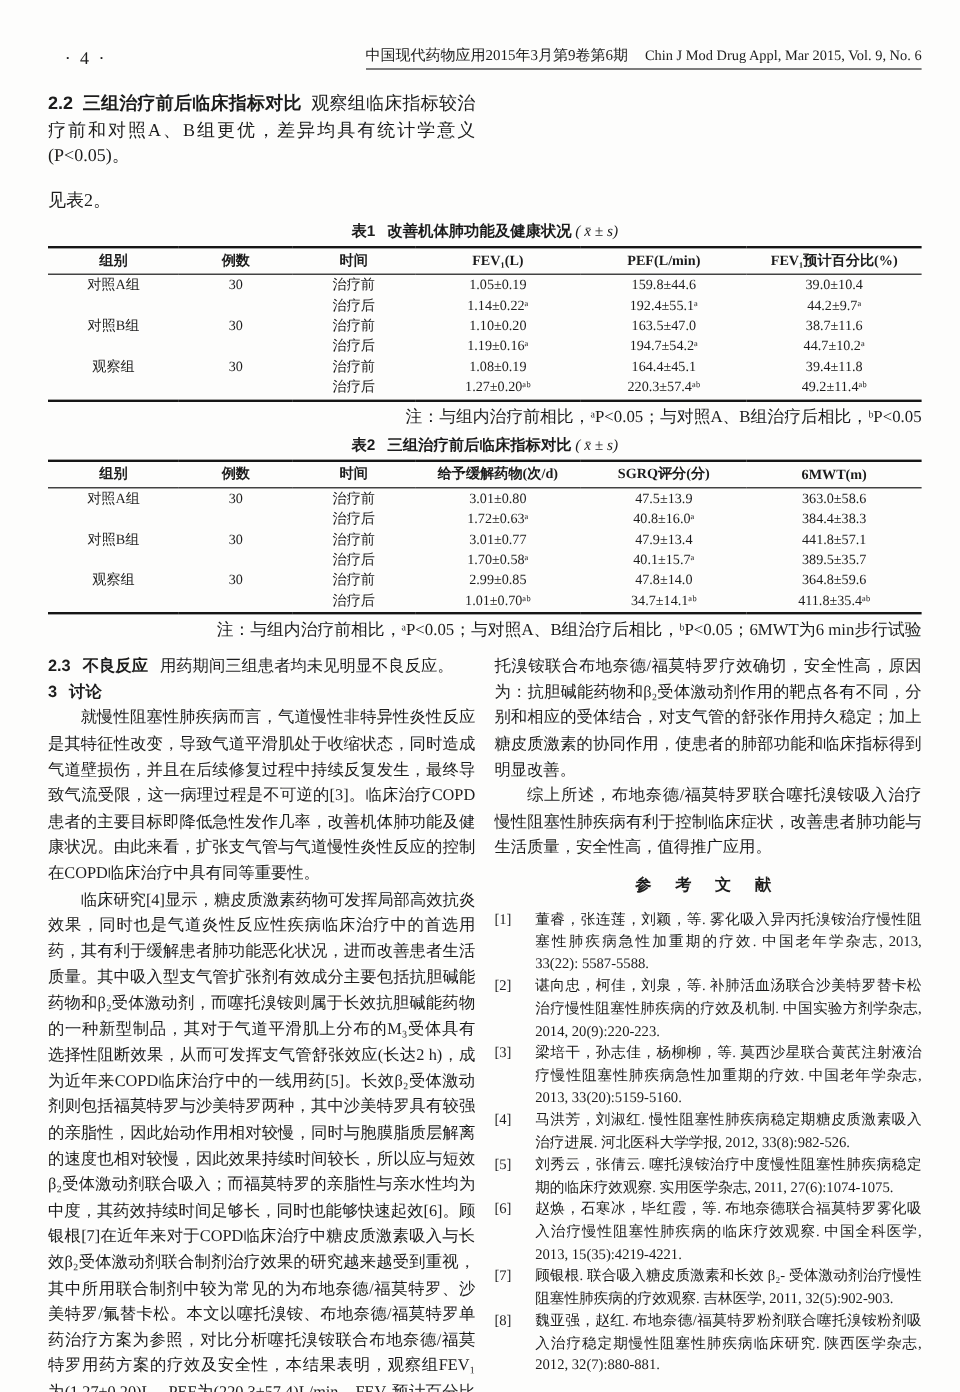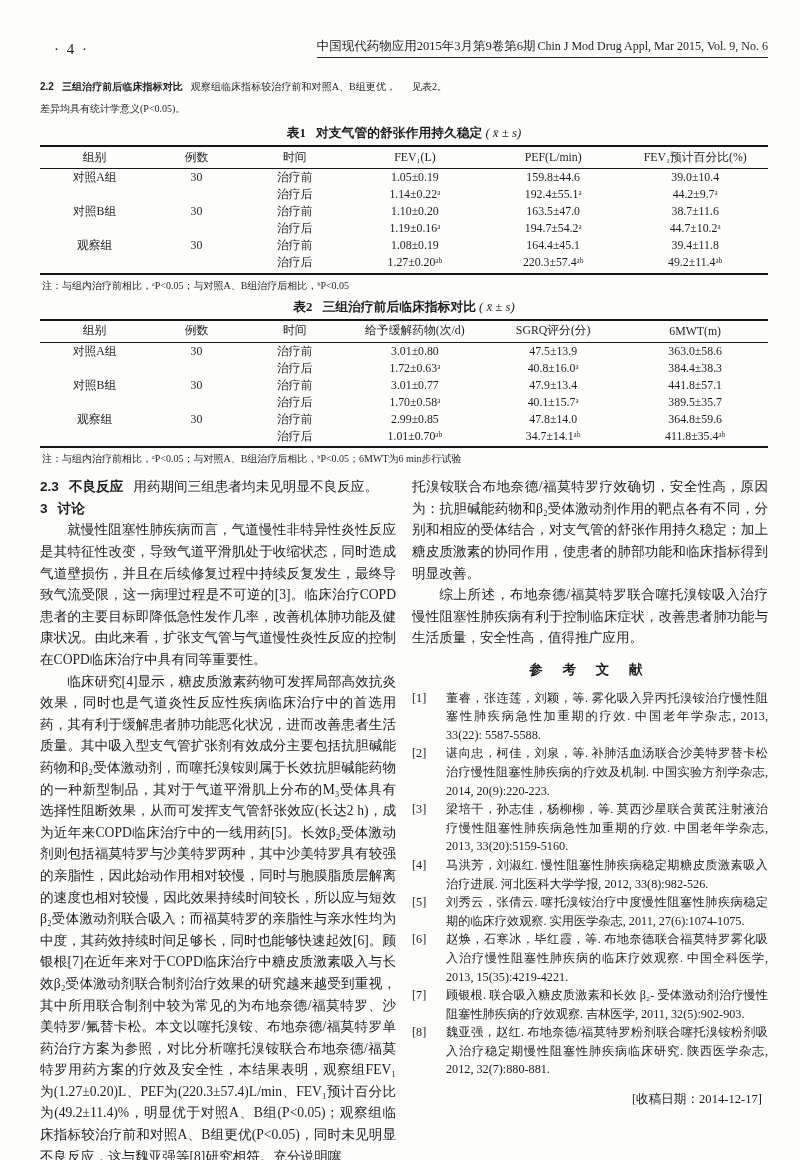--- a/index.html
+++ b/index.html
@@ -10,46 +10,46 @@
     padding:38px 32px 0 40px;
     background:#fdfdfc;
     overflow:hidden;
     font-family:"Liberation Serif","DejaVu Serif",serif;
     color:#1c1c1c;
   }
   
   .hdr{display:flex;justify-content:space-between;align-items:flex-end;margin-bottom:18px;}
   .pageno{font-size:15px;letter-spacing:2px;padding-left:14px;}
   .journal{font-size:12.5px;border-bottom:1.2px solid #2a2a2a;padding-bottom:2px;white-space:nowrap;}
-  .journal .en{margin-left:2px;font-size:12px;}
-  
-  .twocol-intro{display:flex;gap:16px;font-size:10px;line-height:21.5px;margin-bottom:4px;}
+  .journal .en{margin-left:14px;font-size:12px;}
+  
+  .twocol-intro{display:flex;gap:16px;font-size:15px;line-height:21.5px;margin-bottom:4px;flex-direction:column;}
   .twocol-intro .l{width:356px;text-align:justify;}
   .twocol-intro .r{flex:1;}
   .secnum{font-weight:bold;font-family:"Liberation Sans","DejaVu Sans",sans-serif;margin-right:8px;}
   .sectitle{font-weight:bold;font-family:"Liberation Sans","DejaVu Sans",sans-serif;margin-right:8px;}
   
   .tblcap{
     text-align:center;font-size:12.8px;margin:6px 0 3px 0;
     font-family:"Liberation Sans","DejaVu Sans",sans-serif;font-weight:bold;
   }
   .tblcap .cap-stat{font-weight:normal;font-family:"Liberation Serif","DejaVu Serif",serif;font-style:italic;margin-left:3px;}
-  .tblcap .cap-label{margin-right:10px;font-family:Liberation Serif, serif;}
+  .tblcap .cap-label{margin-right:10px;}
   table.datatable{
     width:100%;border-collapse:collapse;font-size:11.8px;table-layout:fixed;
   }
   table.datatable th{
-    font-weight:normal;padding:2.5px 0;
+    font-weight:bold;padding:2.5px 0;
     border-top:2.4px solid #161616;border-bottom:1.4px solid #161616;
     text-align:center;white-space:nowrap;
   }
   table.datatable td{padding:1.2px 0;text-align:center;white-space:nowrap;line-height:14.6px;}
   table.datatable tbody tr:last-child td{border-bottom:2.4px solid #161616;padding-bottom:3px;}
   .c1{width:15%;} .c2{width:13%;} .c3{width:14%;} .c4{width:19%;} .c5{width:19%;} .c6{width:20%;}
-  .tblnote{font-size:10px;margin:4px 0 2px 2px;}
+  .tblnote{font-size:14px;margin:4px 0 2px 2px;text-align:right;}
   
   .cols{display:flex;gap:16px;margin-top:10px;font-size:13.6px;line-height:21.6px;}
   .col{width:356px;text-align:justify;}
   .col.right{flex:1;}
   .col p{margin:0;}
   .col p.ind{text-indent:2em;}
   .h3line{margin:1px 0;}
   .h3line .secnum,.h3line .sectitle{margin-right:10px;}
   
   .refhead{
@@ -78,21 +78,21 @@
   <div class="twocol-intro">
     <div class="l">
       <span class="secnum">2.2</span><span class="sectitle">三组治疗前后临床指标对比</span><span>观察组临床指标较治疗前和对照A、B组更优，差异均具有统计学意义(P&lt;0.05)。</span>
     </div>
     <div class="r">
       <span>见表2。</span>
     </div>
   </div>
 
   <div class="tblcap">
-    <span class="cap-label">表1</span><span>对支气管的舒张作用持久稳定</span><span class="cap-stat">( x̄ ± s)</span>
+    <span class="cap-label">表1</span><span>改善机体肺功能及健康状况</span><span class="cap-stat">( x̄ ± s)</span>
   </div>
   <table class="datatable">
     <thead>
       <tr>
         <th class="c1">组别</th>
         <th class="c2">例数</th>
         <th class="c3">时间</th>
         <th class="c4">FEV₁(L)</th>
         <th class="c5">PEF(L/min)</th>
         <th class="c6">FEV₁预计百分比(%)</th>

